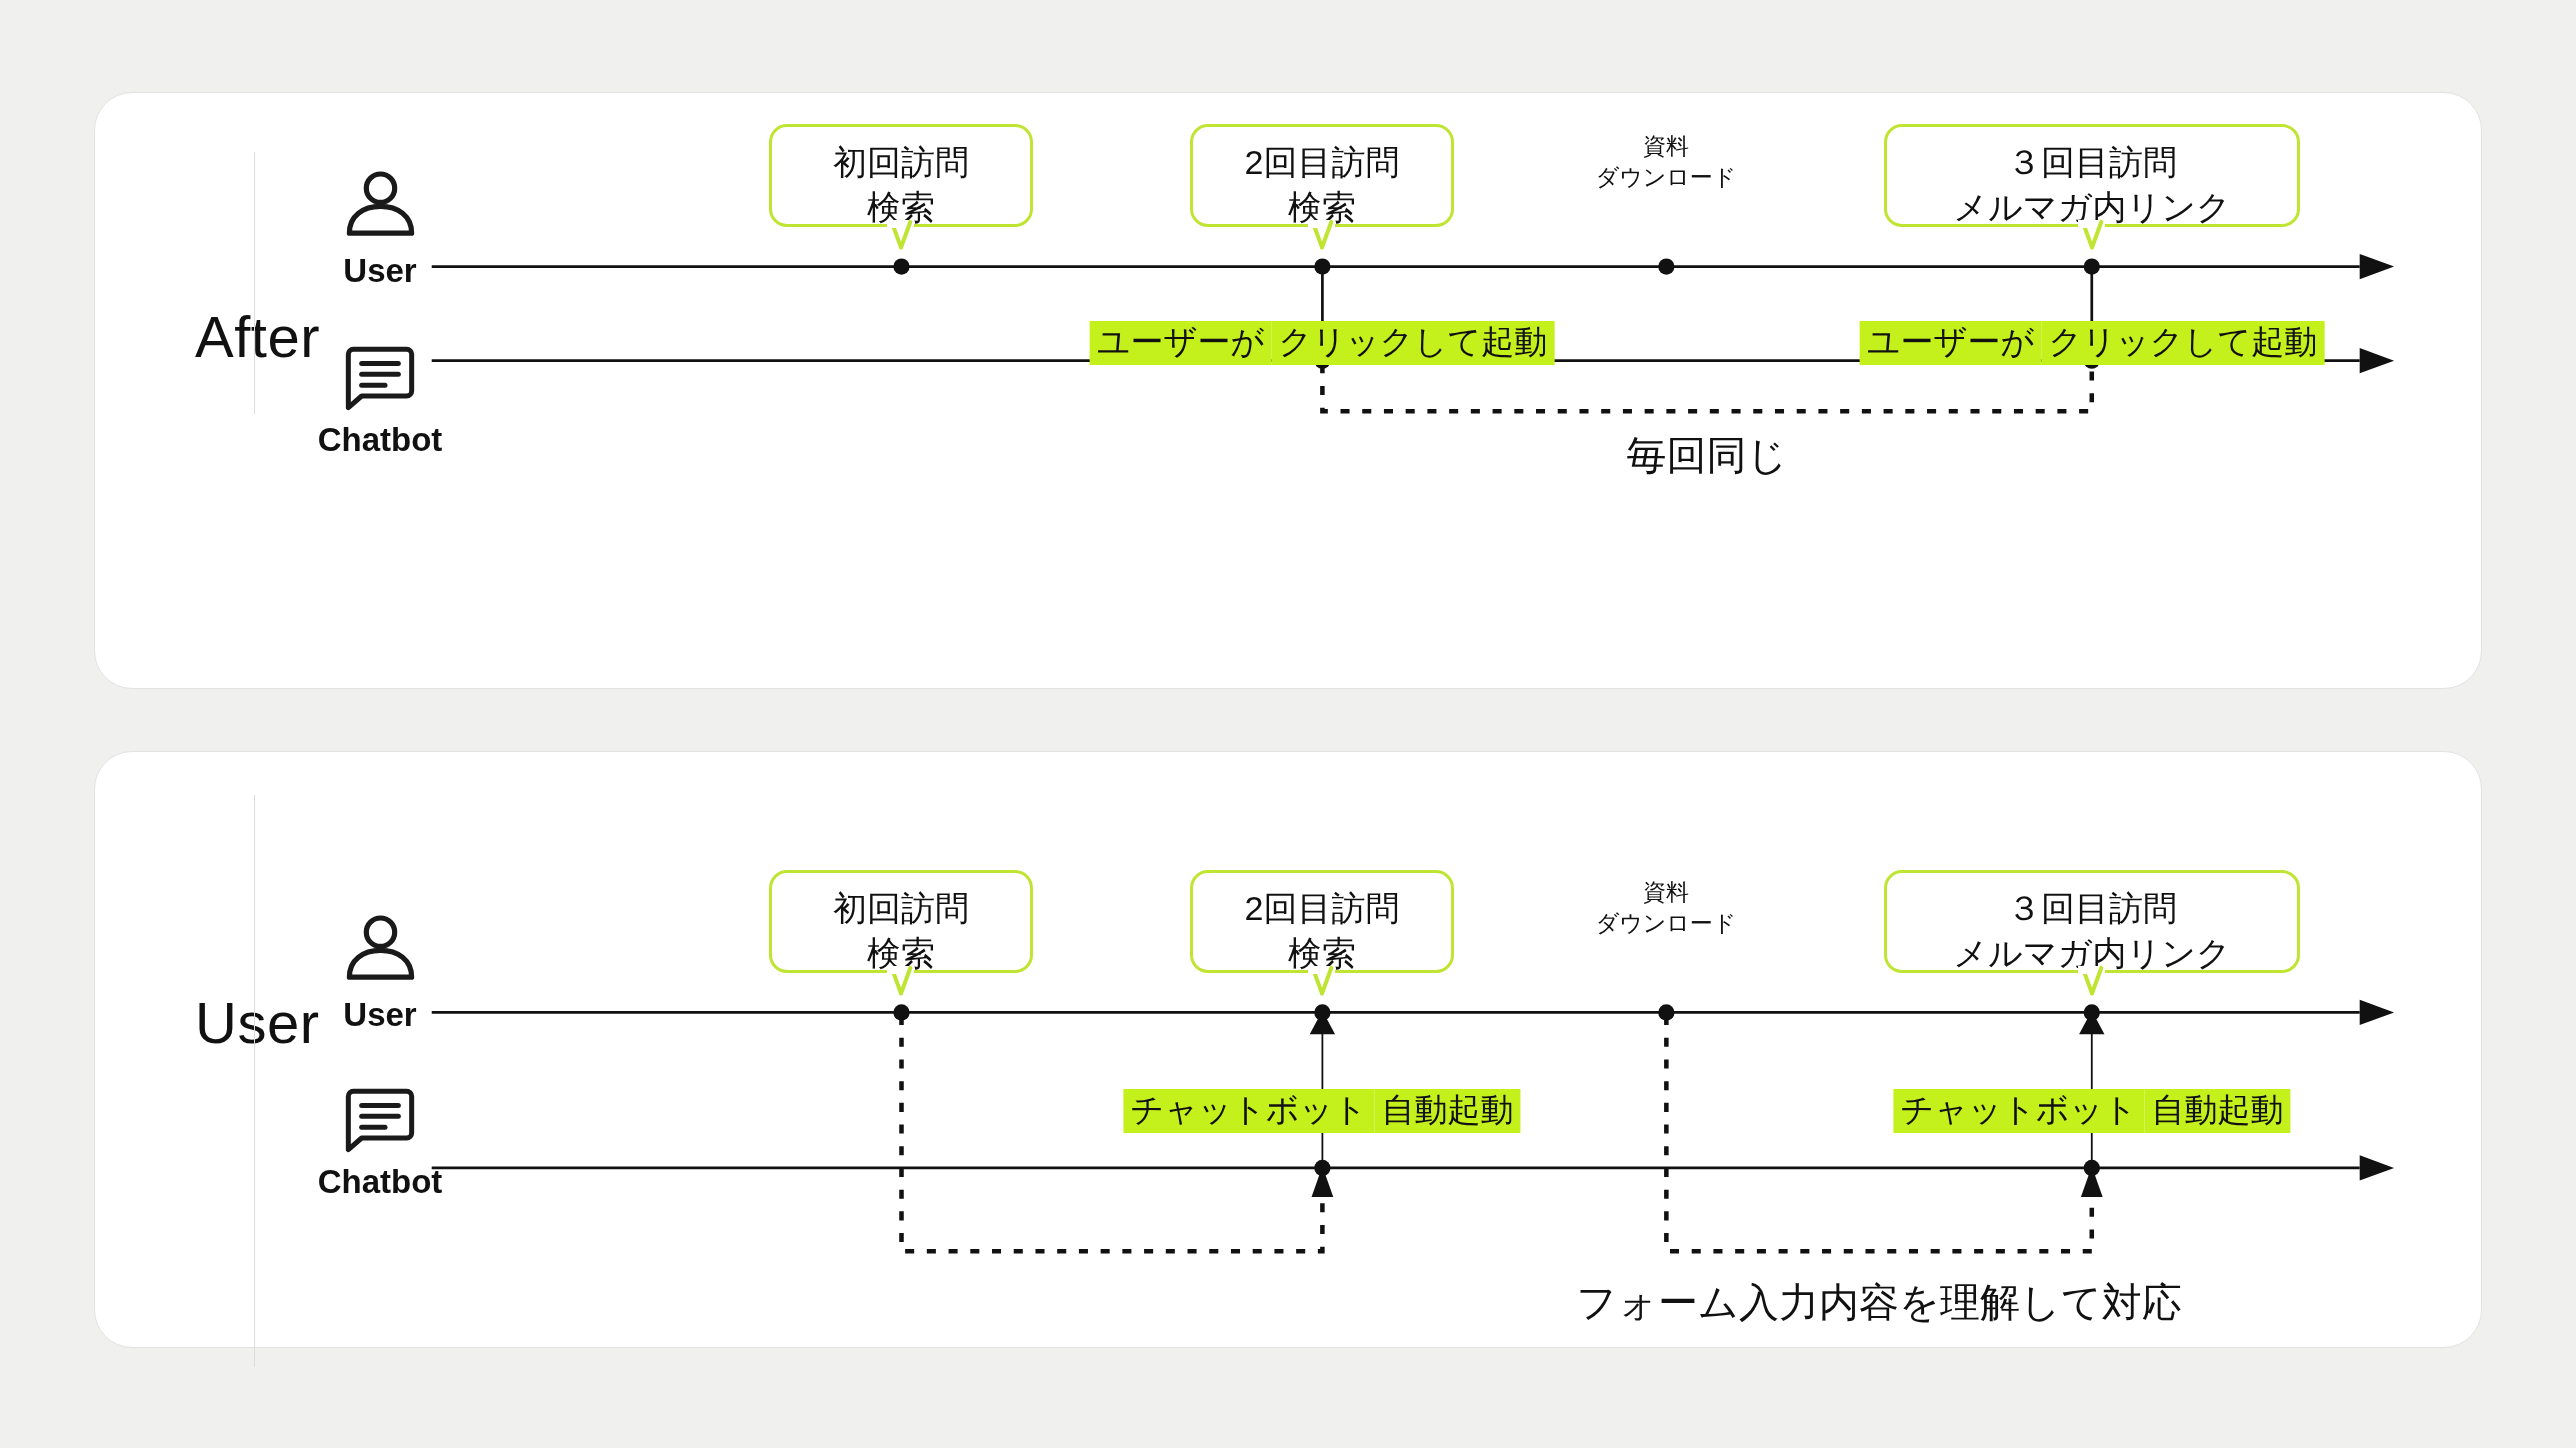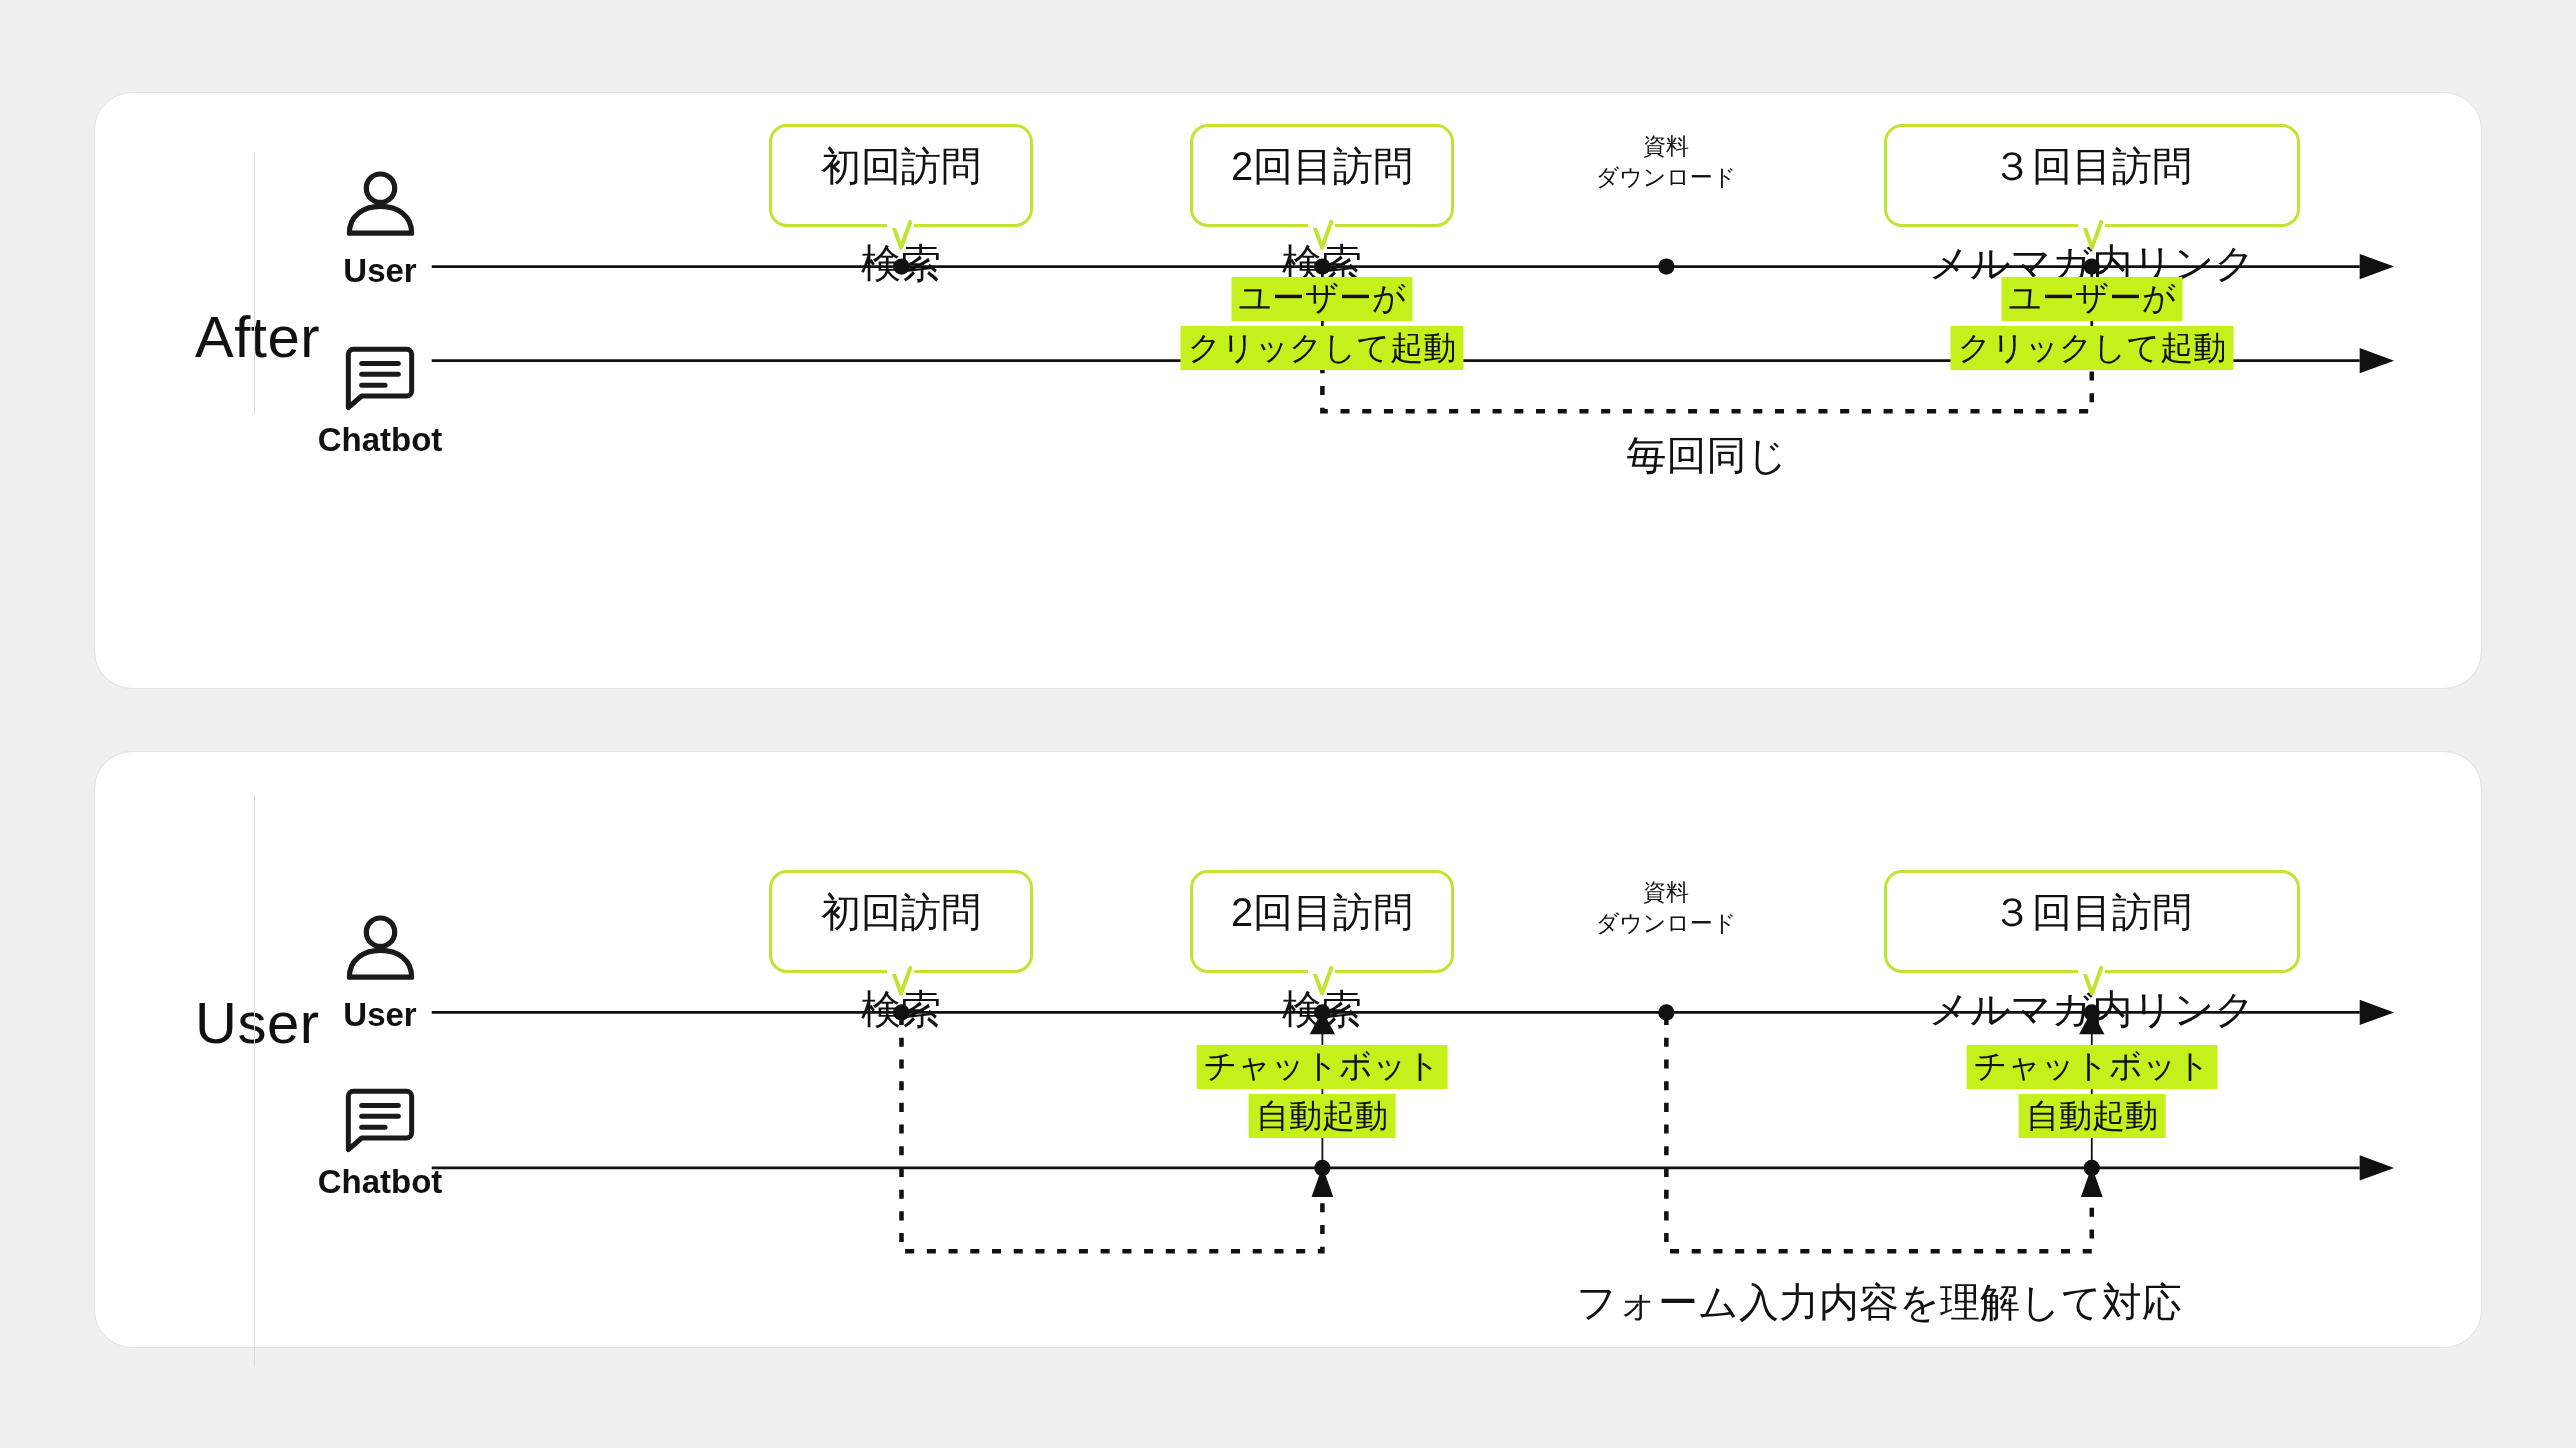--- a/index.html
+++ b/index.html
@@ -57,24 +57,23 @@
     background:#FFFFFF;
     border:3.6px solid #BFE532;
     border-radius:18px;
     box-sizing:border-box;
     display:flex;
     flex-direction:column;
     align-items:center;
     justify-content:space-between;
     padding:12.7px 23.5px;
     line-height:1.34;
-    font-size:40px;
+    font-size:34px;
     white-space:nowrap;
     z-index:4;
-    gap:44px;
   }
   .callout .l{display:block;}
   
   .callout::after,.callout::before{
     content:"";
     position:absolute;
     width:3.6px;height:31px;
     background:#BFE532;
     bottom:-27px;
     border-radius:1.8px;
@@ -96,24 +95,25 @@
     text-align:center;
     white-space:nowrap;
     z-index:3;
   }
   .plain-label .l{display:block;}
 
   
   .hl-group{
     position:absolute;
     display:flex;
-    flex-direction:column;
+    flex-direction:row;
     align-items:center;
     z-index:5;
     pointer-events:none;
+    margin-top:44px;
   }
   .hl{
     background:#C4F01B;
     font-size:33px;
     line-height:1.22;
     padding:1.8px 7.2px;
     white-space:nowrap;
     margin:2.7px 0;
   }
 

